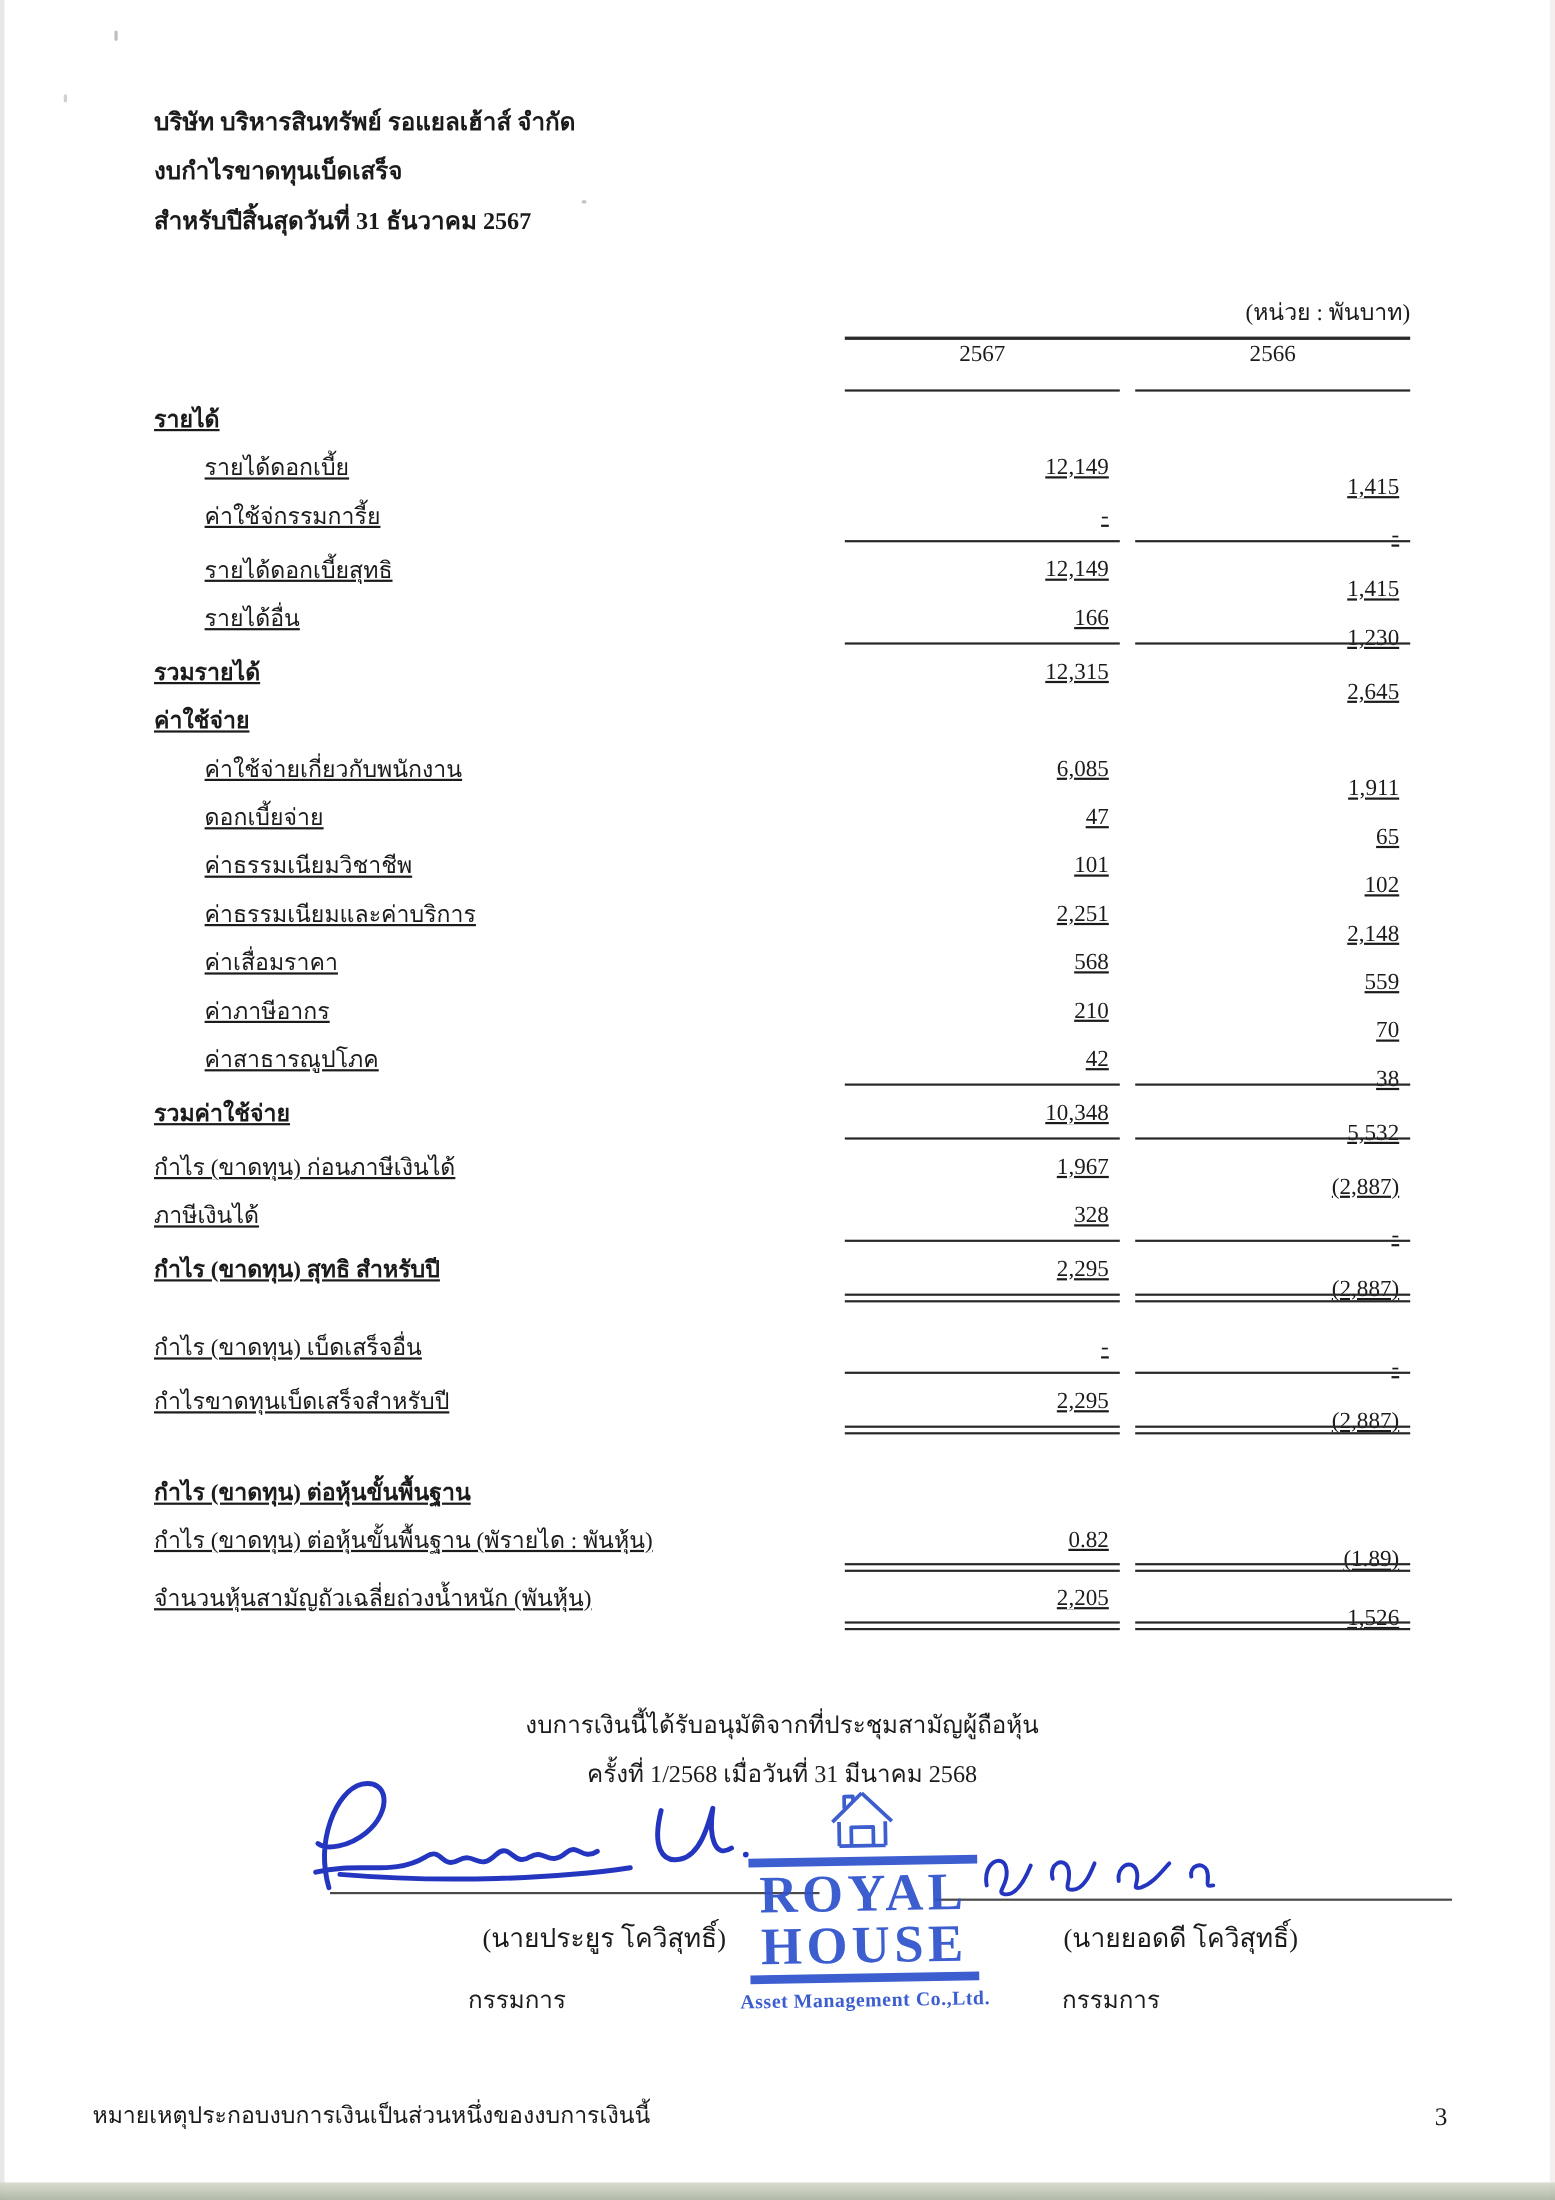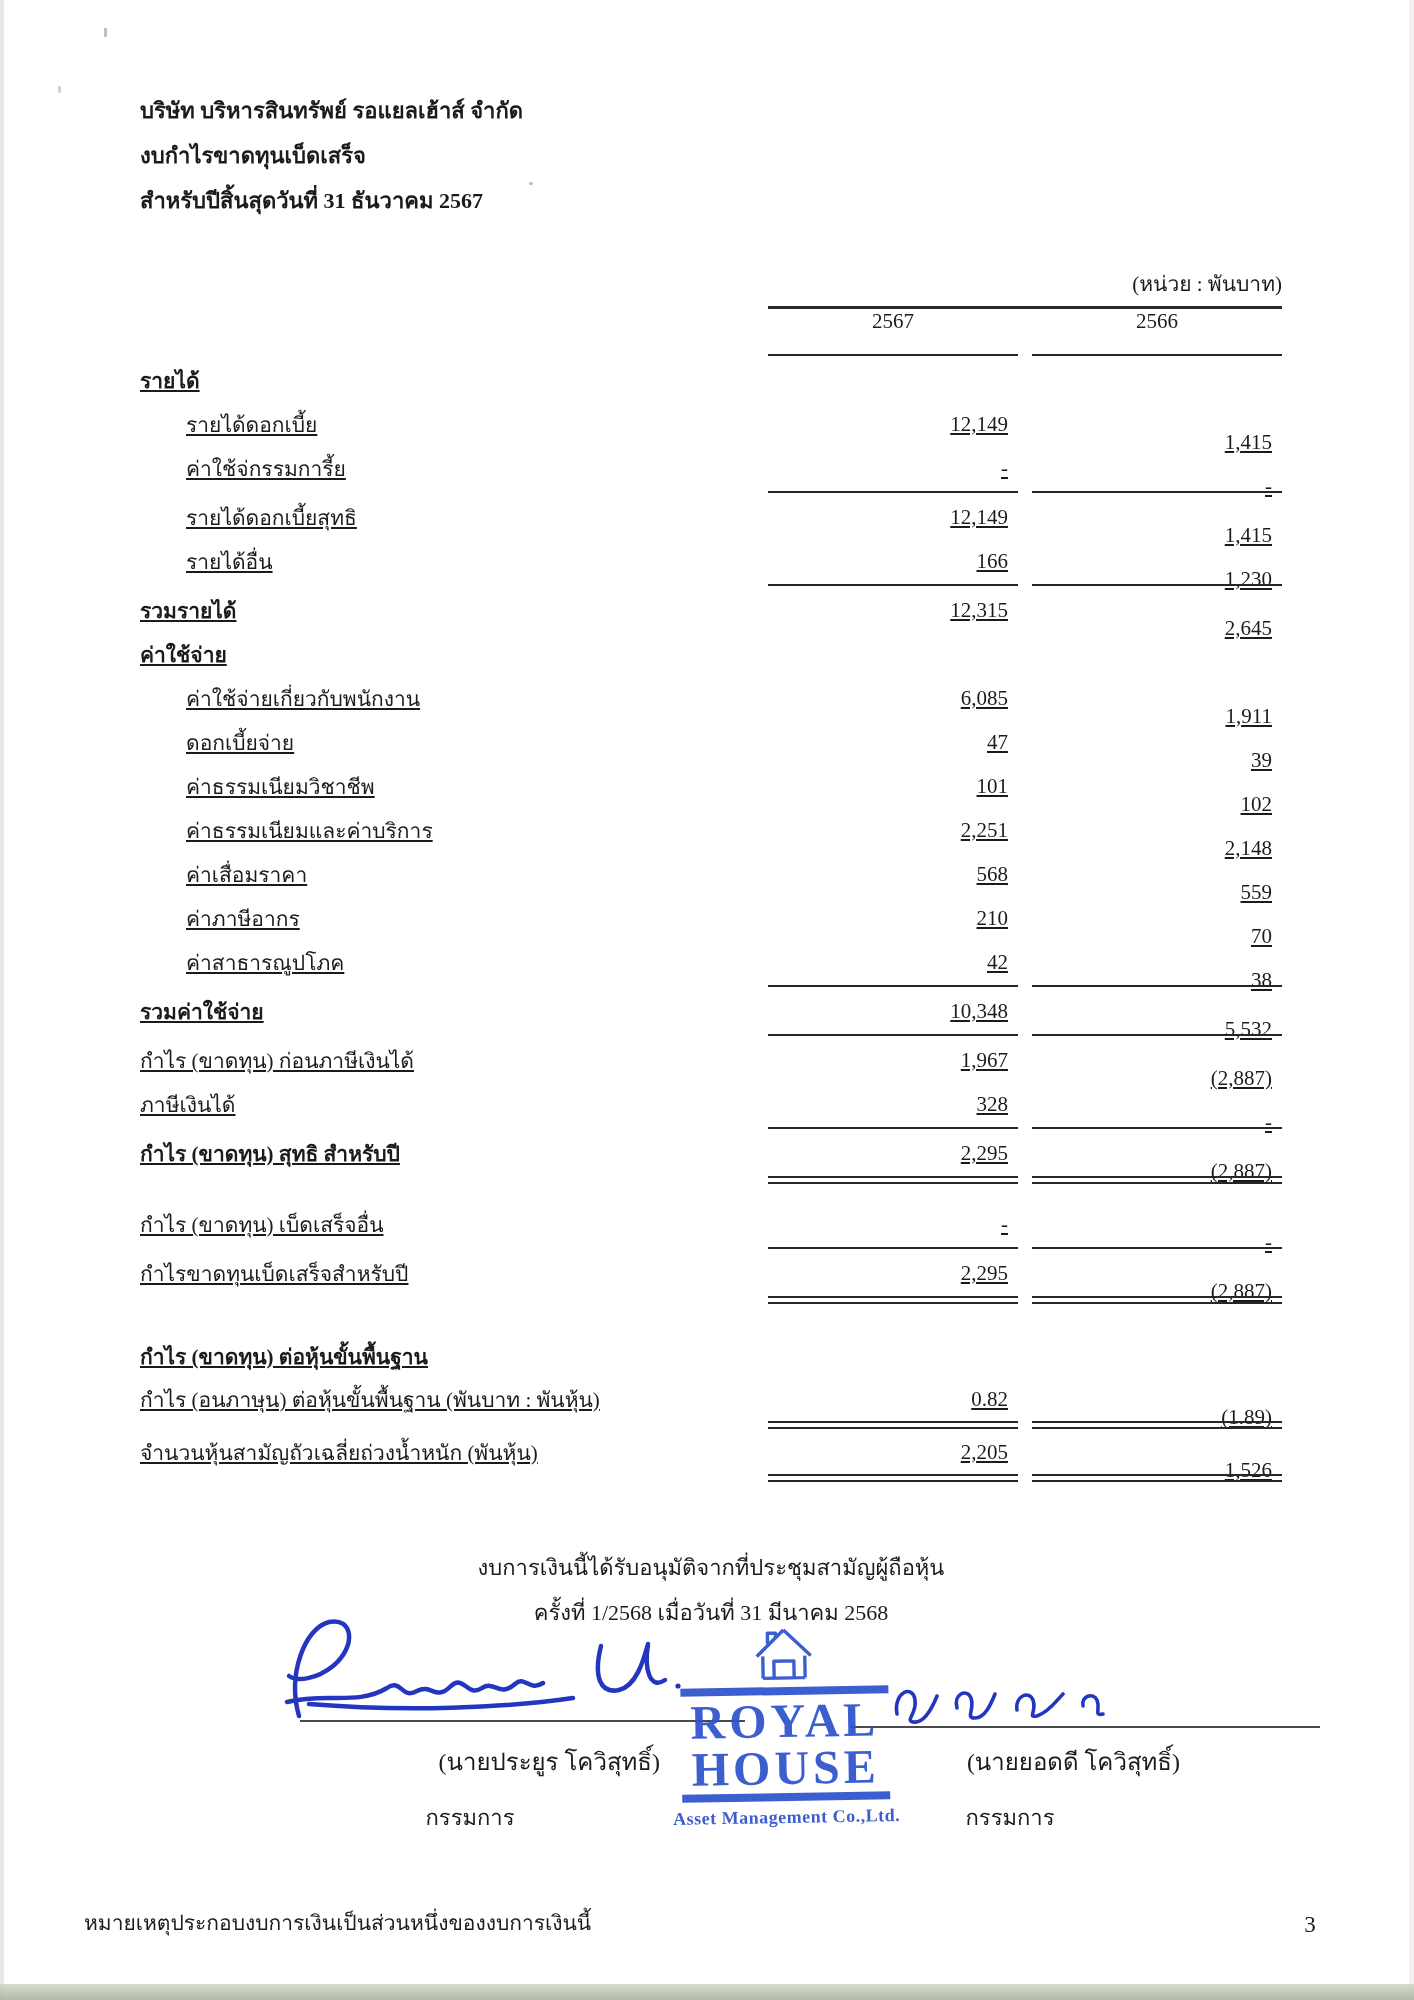--- a/index.html
+++ b/index.html
@@ -146,21 +146,21 @@
 
     <div class="row">
         <div class="lbl i1">ค่าใช้จ่ายเกี่ยวกับพนักงาน</div>
         <div class="val">6,085</div>
         <div class="val v2">1,911</div>
       </div>
 
     <div class="row">
         <div class="lbl i1">ดอกเบี้ยจ่าย</div>
         <div class="val">47</div>
-        <div class="val v2">39</div>
+        <div class="val v2">65</div>
       </div>
 
     <div class="row">
         <div class="lbl i1">ค่าธรรมเนียมวิชาชีพ</div>
         <div class="val">101</div>
         <div class="val v2">102</div>
       </div>
 
     <div class="row">
         <div class="lbl i1">ค่าธรรมเนียมและค่าบริการ</div>
@@ -251,21 +251,21 @@
 
     <div class="gap28"></div>
 
     <div class="row">
         <div class="lbl b">กำไร (ขาดทุน) ต่อหุ้นขั้นพื้นฐาน</div>
         <div class="val"></div>
         <div class="val v2"></div>
       </div>
 
     <div class="row h42">
-        <div class="lbl">กำไร (อนภาษุน) ต่อหุ้นขั้นพื้นฐาน (พันบาท : พันหุ้น)</div>
+        <div class="lbl">กำไร (ขาดทุน) ต่อหุ้นขั้นพื้นฐาน (พัรายได : พันหุ้น)</div>
         <div class="val">0.82</div>
         <div class="val v2">(1.89)</div>
       </div>
     <div class="rr dbl">
         <i class="seg"></i>
         <i class="seg"></i>
       </div>
 
     <div class="row h42">
         <div class="lbl">จำนวนหุ้นสามัญถัวเฉลี่ยถ่วงน้ำหนัก (พันหุ้น)</div>

